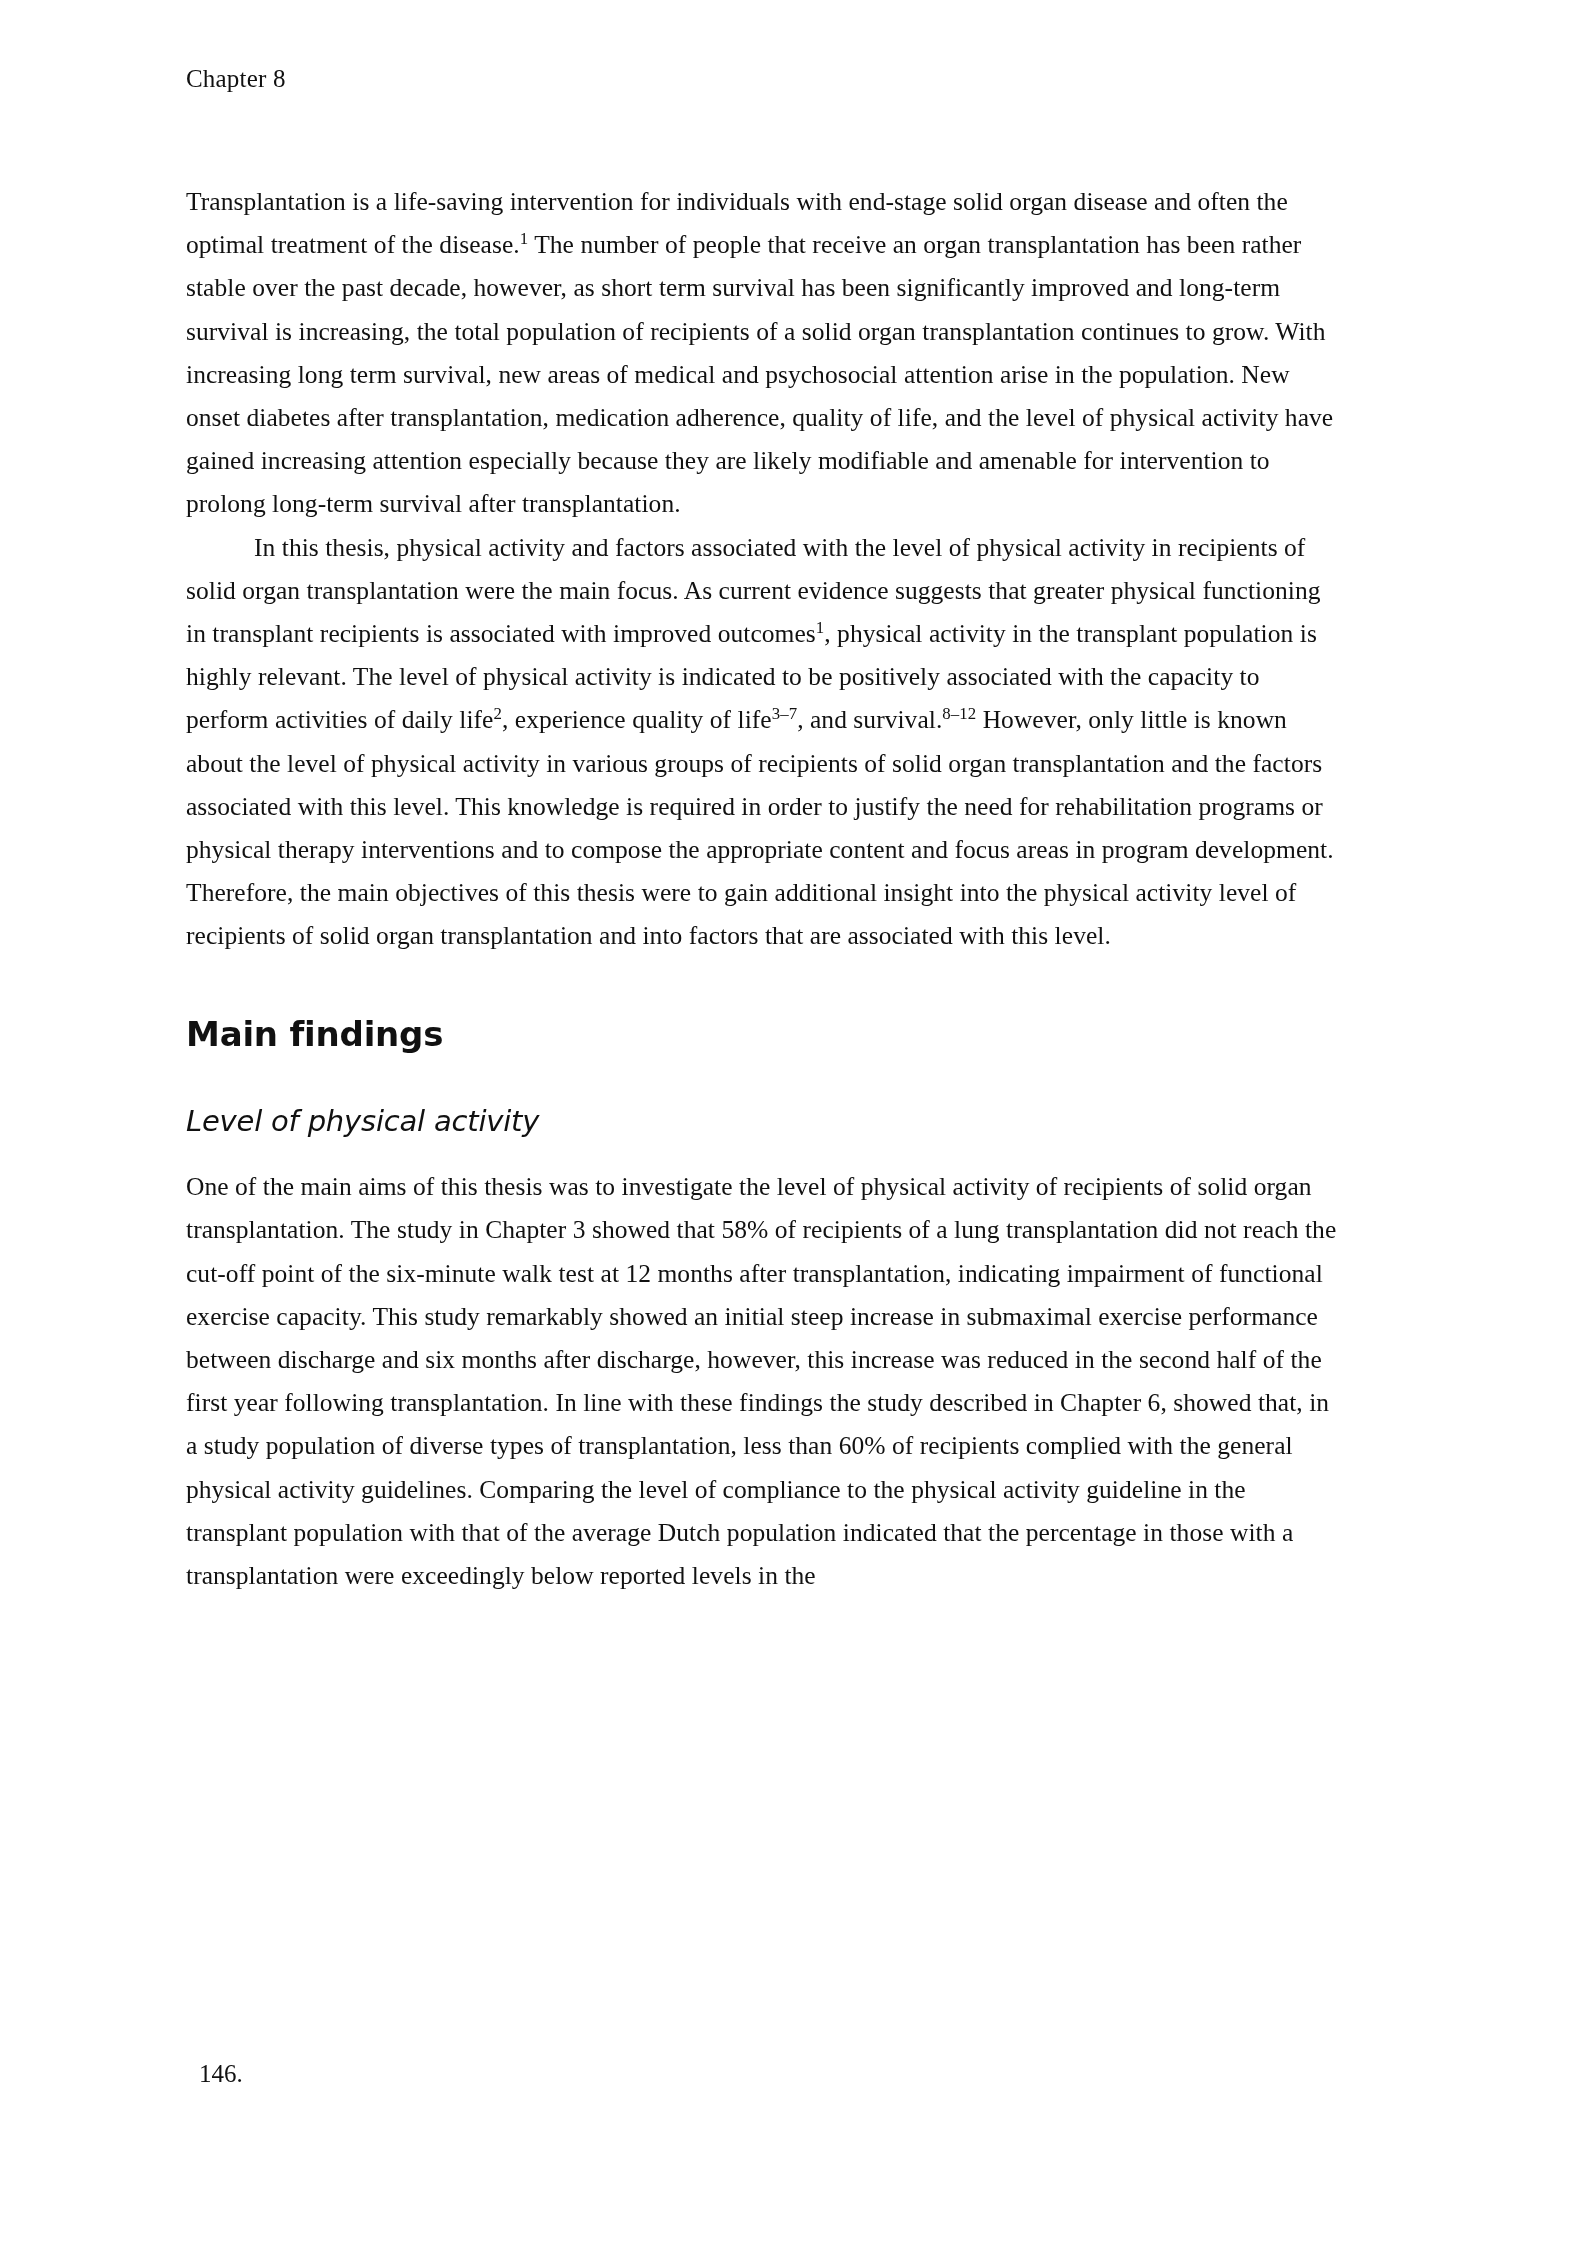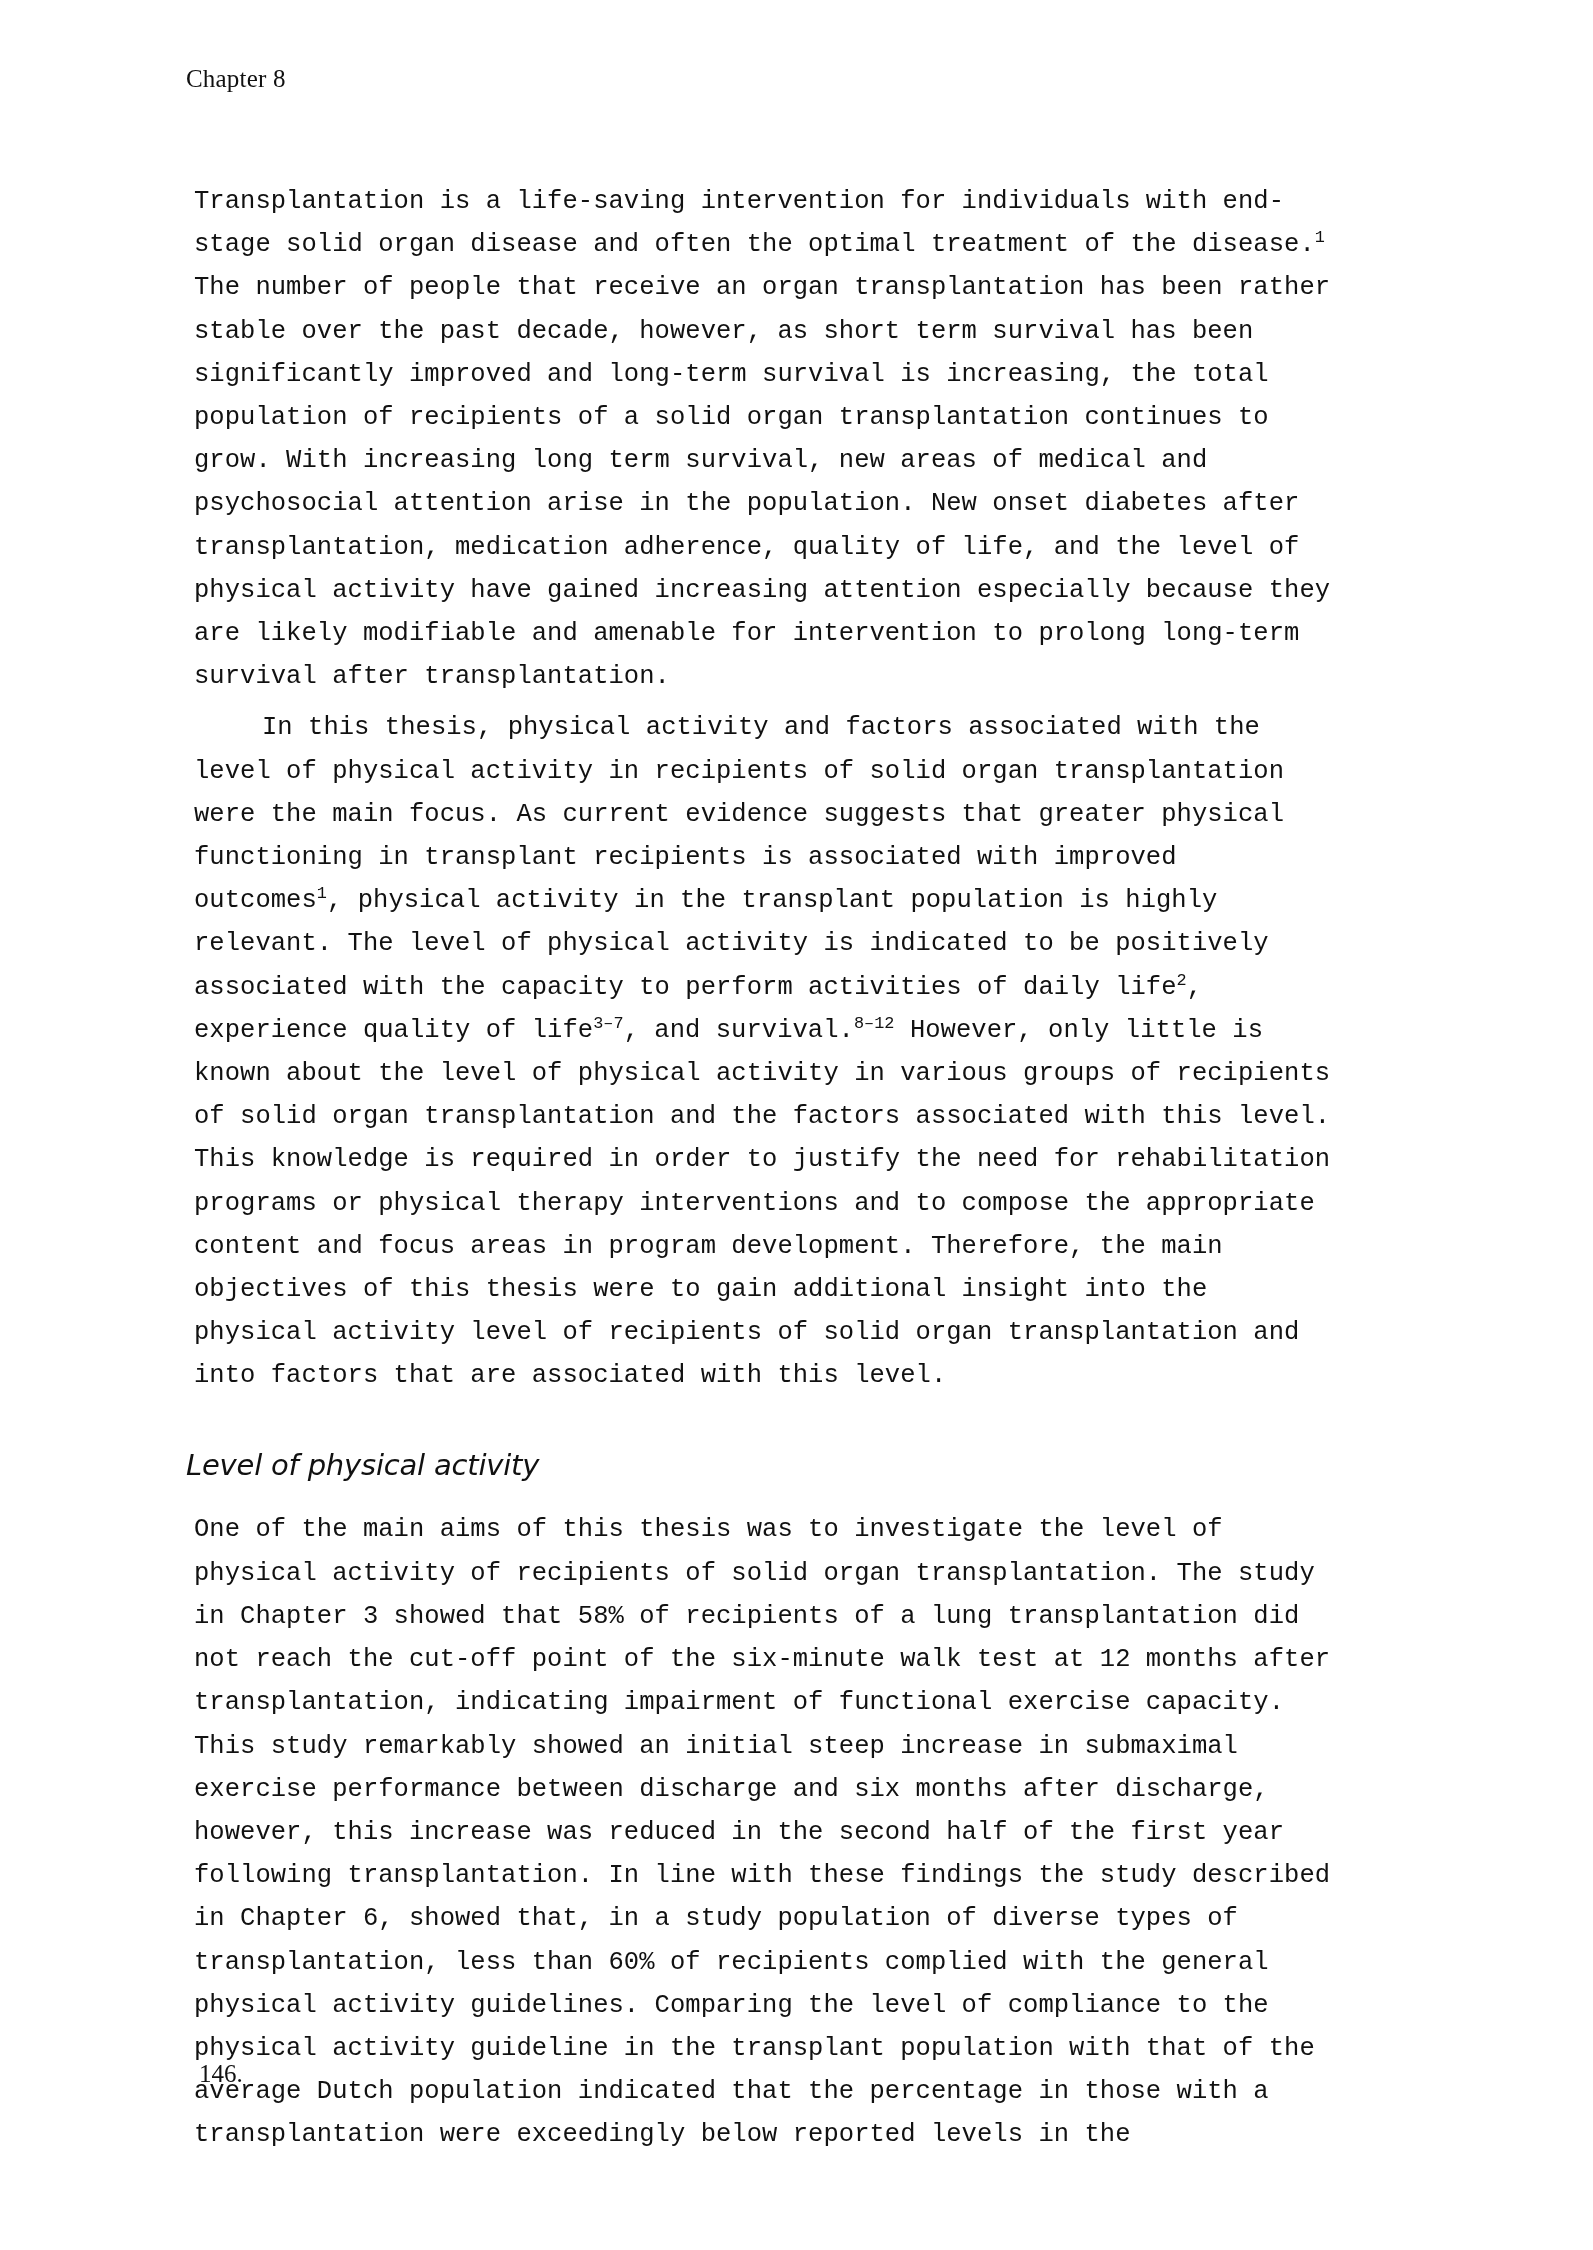--- a/index.html
+++ b/index.html
@@ -25,25 +25,25 @@
   }
   .running-head {
     font-family: "Liberation Serif", serif;
     font-size: 25px;
     line-height: 1.2;
     color: #111111;
     letter-spacing: 0.2px;
     margin: 0 0 86px 0;
   }
   p.body-text {
-    font-family: Liberation Mono, monospace;
+    font-family: Liberation Serif, serif;
     font-size: 25.5px;
     line-height: 43.2px;
     color: #111111;
-    margin: 8px;
+    margin: 0;
     text-align: left;
     letter-spacing: 0.05px;
   }
   p.body-text.indent {
     text-indent: 68px;
   }
   sup {
     font-size: 0.66em;
     line-height: 0;
     vertical-align: super;
@@ -84,20 +84,21 @@
 
   <div class="content">
 
     <div class="running-head">Chapter 8</div>
 
     <p class="body-text"><span>Transplantation is a life-saving intervention for individuals with end-stage solid organ disease and often the optimal treatment of the disease.</span><sup>1</sup><span> The number of people that receive an organ transplantation has been rather stable over the past decade, however, as short term survival has been significantly improved and long-term survival is increasing, the total population of recipients of a solid organ transplantation continues to grow. With increasing long term survival, new areas of medical and psychosocial attention arise in the population. New onset diabetes after transplantation, medication adherence, quality of life, and the level of physical activity have gained increasing attention especially because they are likely modifiable and amenable for intervention to prolong long-term survival after transplantation.</span></p>
 
     <p class="body-text indent"><span>In this thesis, physical activity and factors associated with the level of physical activity in recipients of solid organ transplantation were the main focus. As current evidence suggests that greater physical functioning in transplant recipients is associated with improved outcomes</span><sup>1</sup><span>, physical activity in the transplant population is highly relevant. The level of physical activity is indicated to be positively associated with the capacity to perform activities of daily life</span><sup>2</sup><span>, experience quality of life</span><sup>3–7</sup><span>, and survival.</span><sup>8–12</sup><span> However, only little is known about the level of physical activity in various groups of recipients of solid organ transplantation and the factors associated with this level. This knowledge is required in order to justify the need for rehabilitation programs or physical therapy interventions and to compose the appropriate content and focus areas in program development. Therefore, the main objectives of this thesis were to gain additional insight into the physical activity level of recipients of solid organ transplantation and into factors that are associated with this level.</span></p>
 
 
+    <h2 class="section-title">Main findings</h2>
 
     <h3 class="subsection-title">Level of physical activity</h3>
 
     <p class="body-text">One of the main aims of this thesis was to investigate the level of physical activity of recipients of solid organ transplantation. The study in Chapter 3 showed that 58% of recipients of a lung transplantation did not reach the cut-off point of the six-minute walk test at 12 months after transplantation, indicating impairment of functional exercise capacity. This study remarkably showed an initial steep increase in submaximal exercise performance between discharge and six months after discharge, however, this increase was reduced in the second half of the first year following transplantation. In line with these findings the study described in Chapter 6, showed that, in a study population of diverse types of transplantation, less than 60% of recipients complied with the general physical activity guidelines. Comparing the level of compliance to the physical activity guideline in the transplant population with that of the average Dutch population indicated that the percentage in those with a transplantation were exceedingly below reported levels in the</p>
 
   </div>
 
   <div class="footer">146.</div>
 
 </div>

